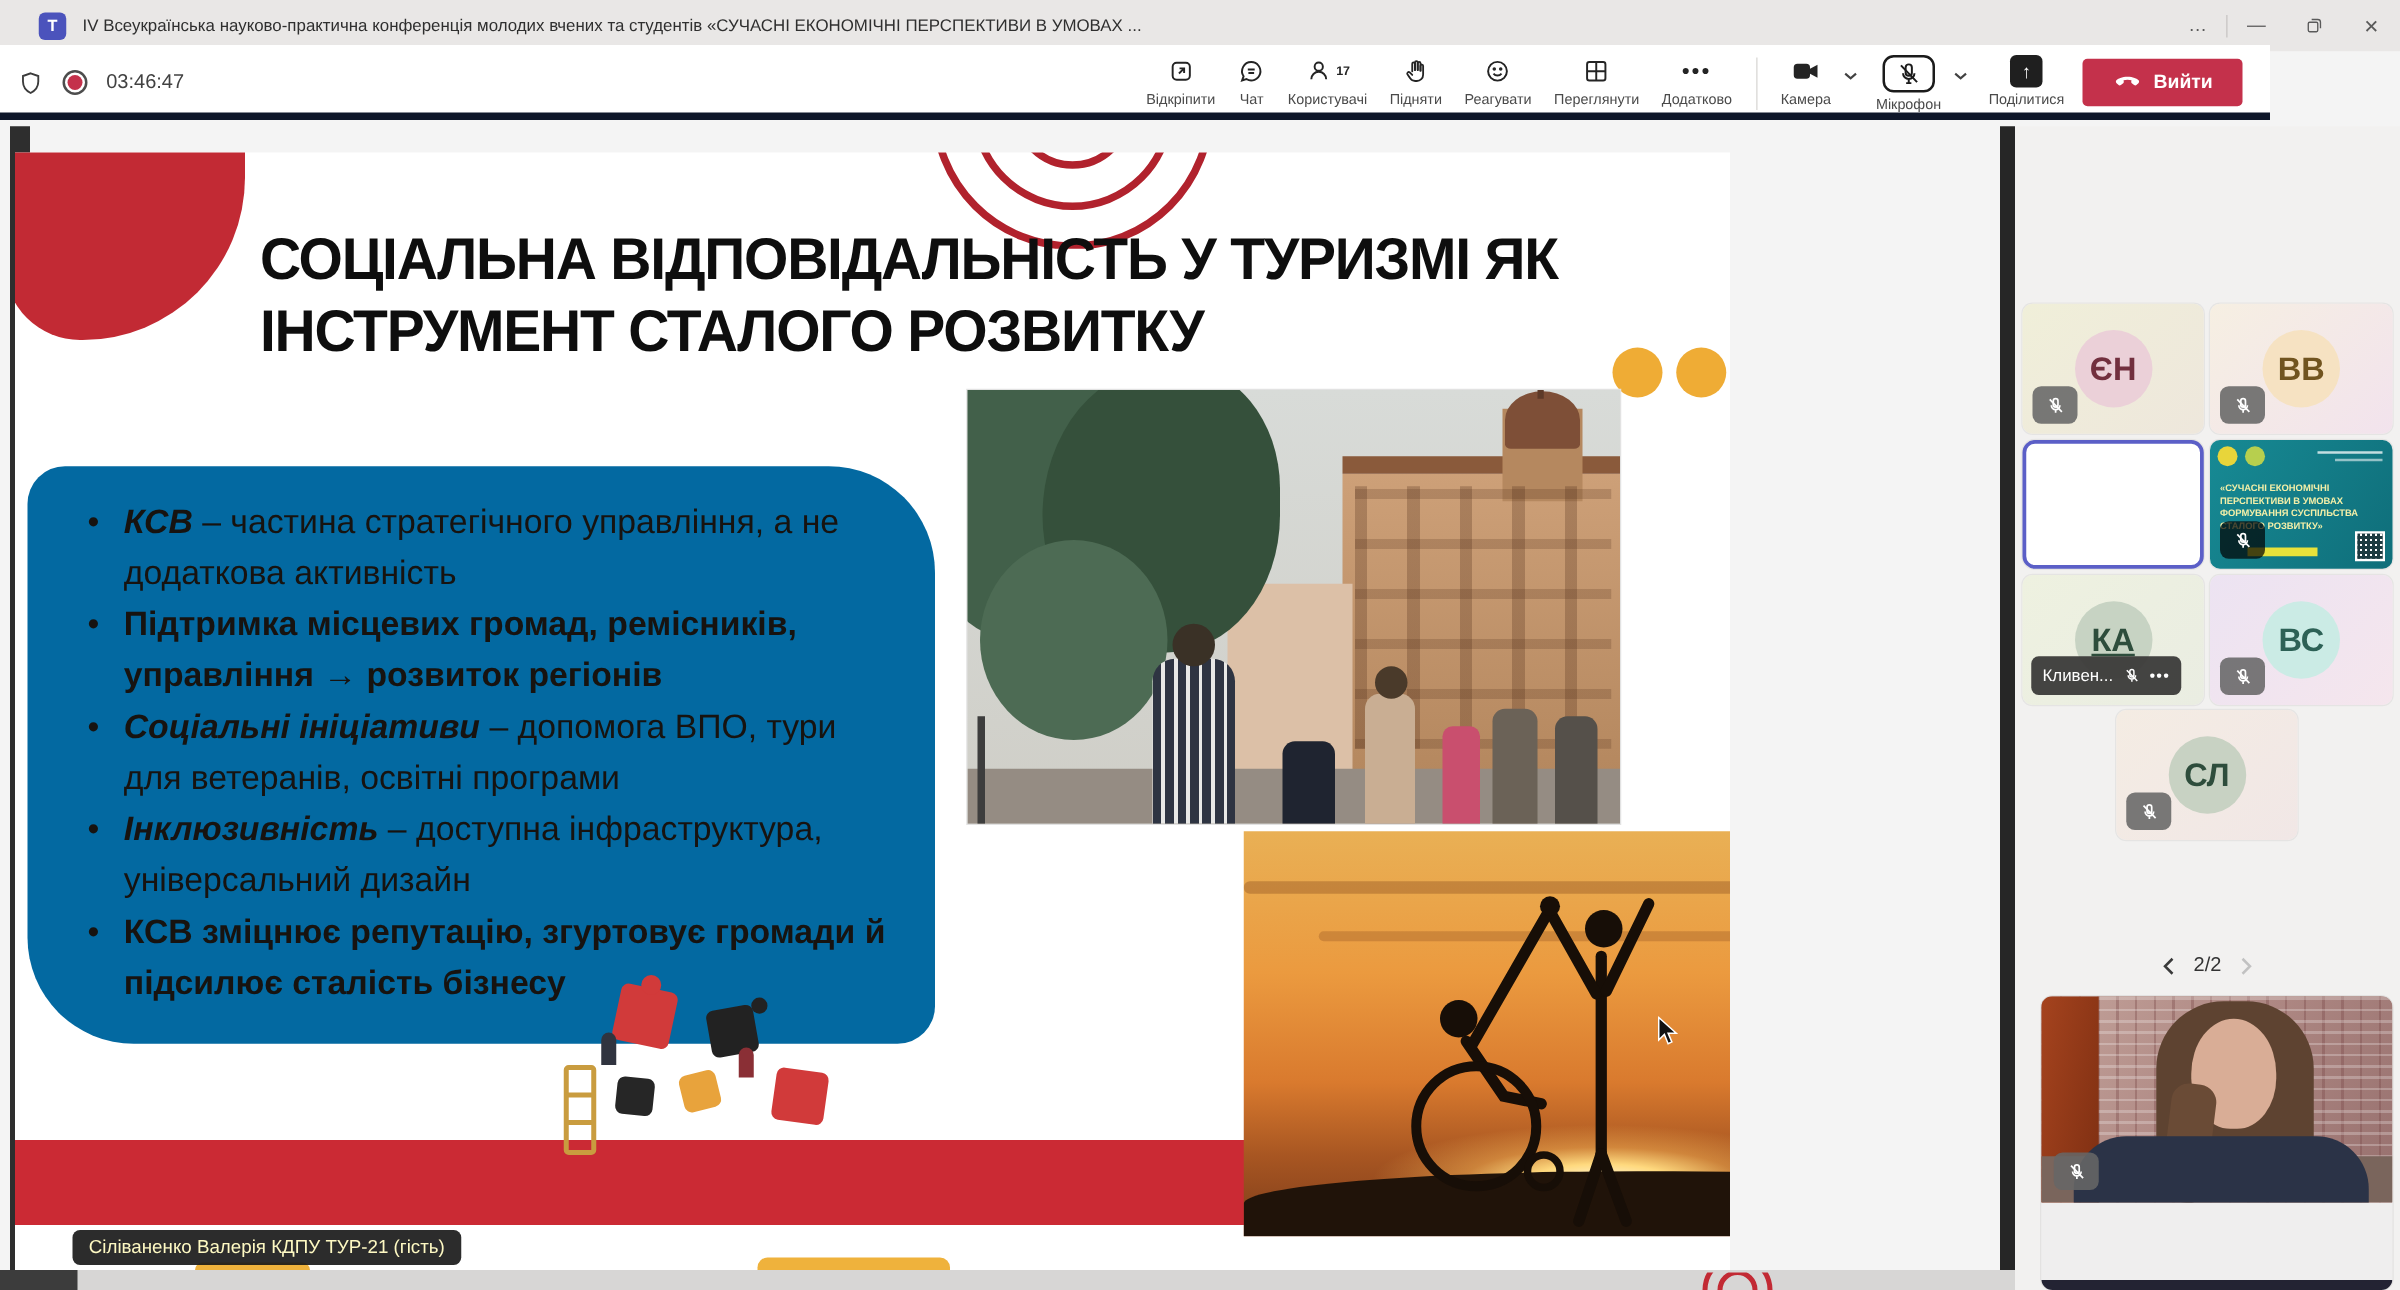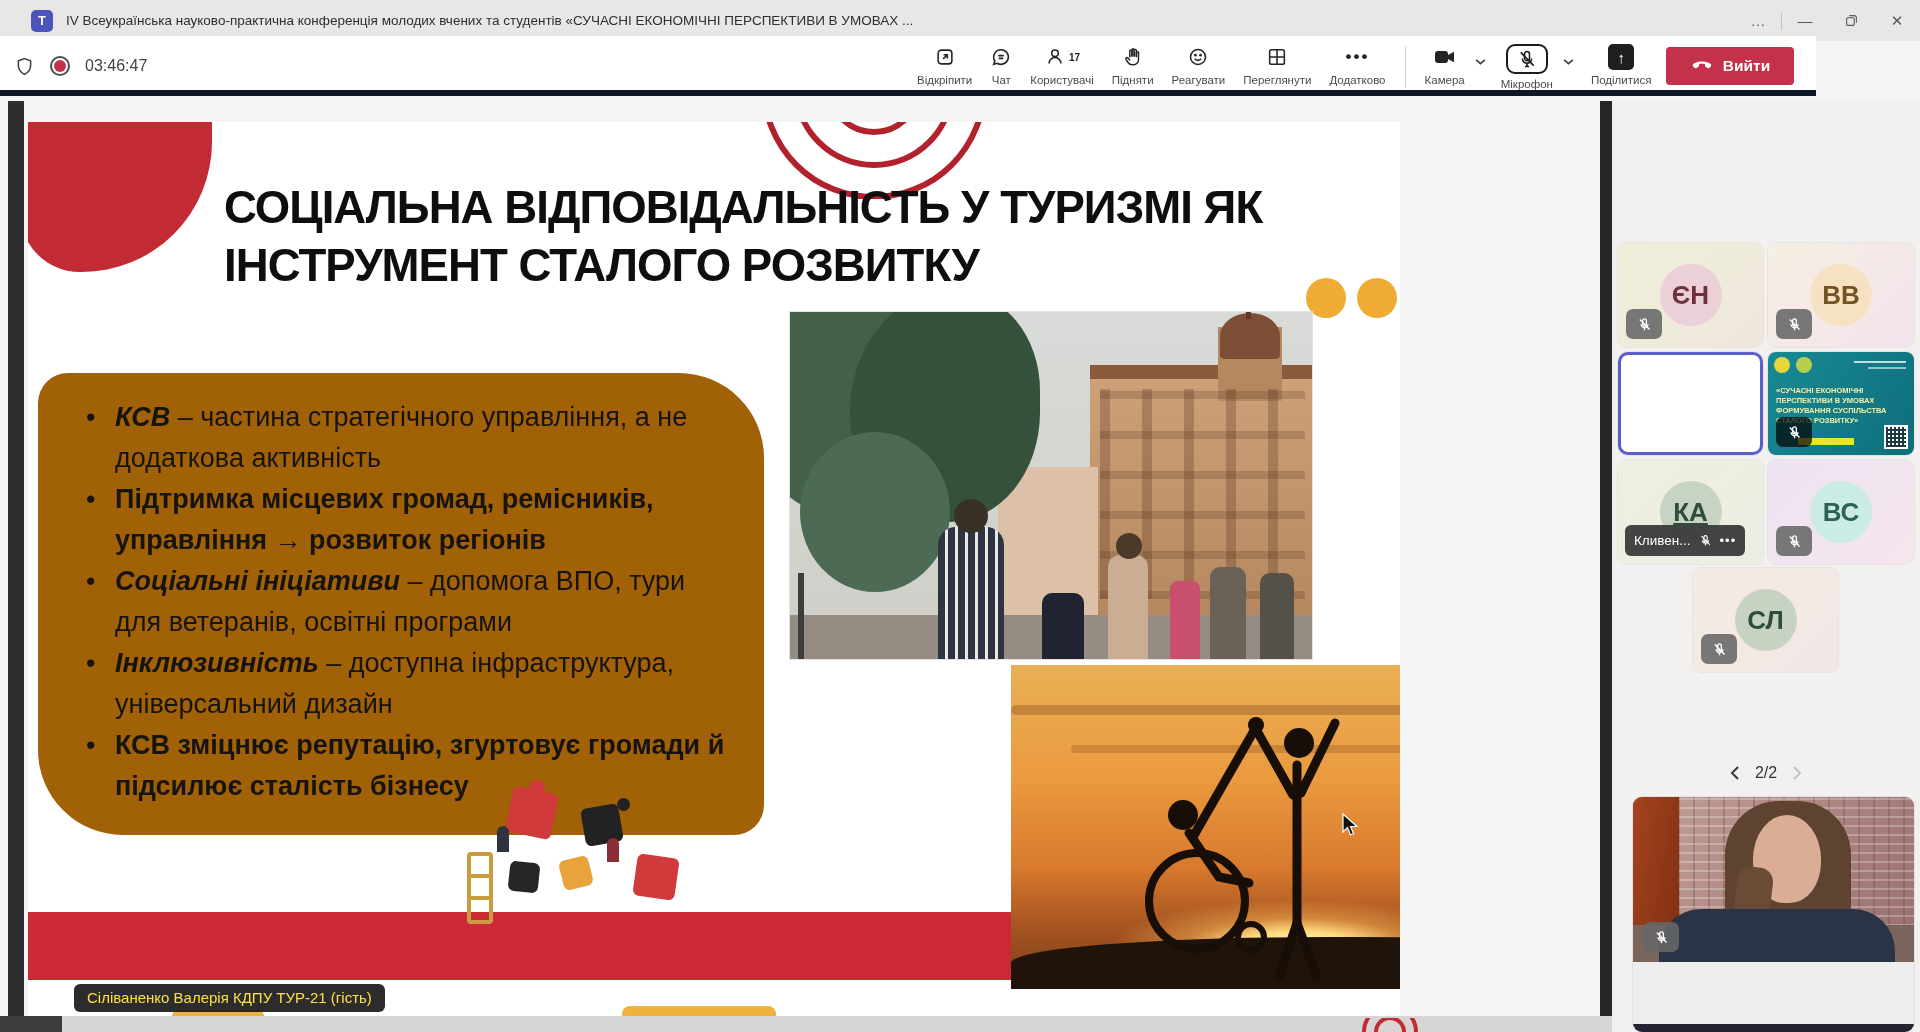--- a/index.html
+++ b/index.html
@@ -29,36 +29,36 @@
   .chev { margin-top:10px; }
   .mic-box { border:2.5px solid #1b1b1b; border-radius:9px; padding:1px 9px; height:30px; display:flex; align-items:center; }
   .share-sq { width:26px; height:26px; background:#1f1f1f; border-radius:5px; color:#fff; display:flex; align-items:center; justify-content:center; font-size:15px; font-weight:700; }
   .leave-btn { position:absolute; right:22px; top:11px; width:128px; height:38px; background:#c4314b; border-radius:4px; display:flex; align-items:center; justify-content:center; gap:9px; cursor:pointer; }
   .leave-btn span { color:#fff; font-size:15.5px; font-weight:700; }
 
   
   .stage { position:absolute; left:0; top:101px; width:1612px; height:931px; background:#f4f4f4; }
   .edge-l { position:absolute; left:8px; top:0; width:16px; height:915px; background:#2e2e2e; }
   .edge-r { position:absolute; left:1600px; top:0; width:12px; height:915px; background:#262626; }
-  .slide { position:absolute; left:28px; top:21px; width:1372px; height:894px; background:#ffffff; overflow:hidden; }
+  .slide { position:absolute; left:12px; top:21px; width:1372px; height:894px; background:#ffffff; overflow:hidden; }
   .blob-tl { position:absolute; left:-8px; top:-10px; width:192px; height:160px; background:#c22a34; border-radius:0 0 130px 60px; }
   .blob-tr { position:absolute; left:1402px; top:0; width:174px; height:162px; background:#efae3b; border-radius:0 0 0 130px; }
   .slide-title { position:absolute; left:196px; top:56px; width:1140px; font-size:47px; font-weight:800; color:#0e0e0e; line-height:1.23; letter-spacing:-1px; transform:scaleX(.97); transform-origin:left top; }
   .dots3 { position:absolute; left:1278px; top:156px; display:flex; gap:11px; }
   .dots3 div { width:40px; height:40px; border-radius:50%; background:#efac35; }
-  .ybox { position:absolute; left:10px; top:251px; width:726px; height:462px; background:#a16207; border-radius:30px 85px 30px 85px; padding:24px 38px 0 44px; }
+  .ybox { position:absolute; left:10px; top:251px; width:726px; height:462px; background:#0369a1; border-radius:30px 85px 30px 85px; padding:24px 38px 0 44px; }
   .ybox ul { list-style:none; }
   .ybox li { position:relative; padding-left:33px; font-size:27px; color:#171310; line-height:1.52; }
   .ybox li::before { content:"•"; position:absolute; left:4px; top:0; font-size:27px; color:#171310; }
   .lead-bi { font-weight:700; font-style:italic; }
   .lead-b { font-weight:700; }
   .band { position:absolute; left:0; top:790px; width:1576px; height:68px; background:#cb2a34; z-index:1; }
   .ypeek { position:absolute; background:#efb23c; border-radius:8px 8px 0 0; z-index:2; }
   .presenter-pill { position:absolute; left:46px; top:862px; background:rgba(26,26,26,.92); border-radius:6px; padding:5px 13px; z-index:6; }
-  .presenter-pill span { color:#fde047; font-size:15px; }
+  .presenter-pill span { color:#fef9c3; font-size:15px; }
 
   
   .photo-city { position:absolute; left:762px; top:190px; width:522px; height:347px; background:linear-gradient(#d8dbd8,#cfcec7); overflow:hidden; z-index:2; box-shadow:0 0 0 1px #e2e2e2; }
   .photo-sun { position:absolute; left:983px; top:543px; width:573px; height:324px; overflow:hidden; z-index:3; background:linear-gradient(to bottom,#e9b055 0%,#eb9a3f 35%,#d97a2e 62%,#a85622 80%,#7c3c1a 100%); }
   .sun-glow { position:absolute; left:18%; top:45%; width:64%; height:55%; background:radial-gradient(closest-side at 50% 75%, #fff7d8 0%, #ffd97e 30%, rgba(255,190,90,.45) 60%, rgba(255,190,90,0) 100%); }
   .ground { position:absolute; left:0; bottom:0; width:100%; height:52px; background:#201309; border-radius:55% 40% 0 0/26px 16px 0 0; }
   .bush { position:absolute; background:#241508; border-radius:50% 50% 20% 20%; }
 
   
   .puzzle { position:absolute; left:429px; top:662px; width:230px; height:142px; z-index:2; }

